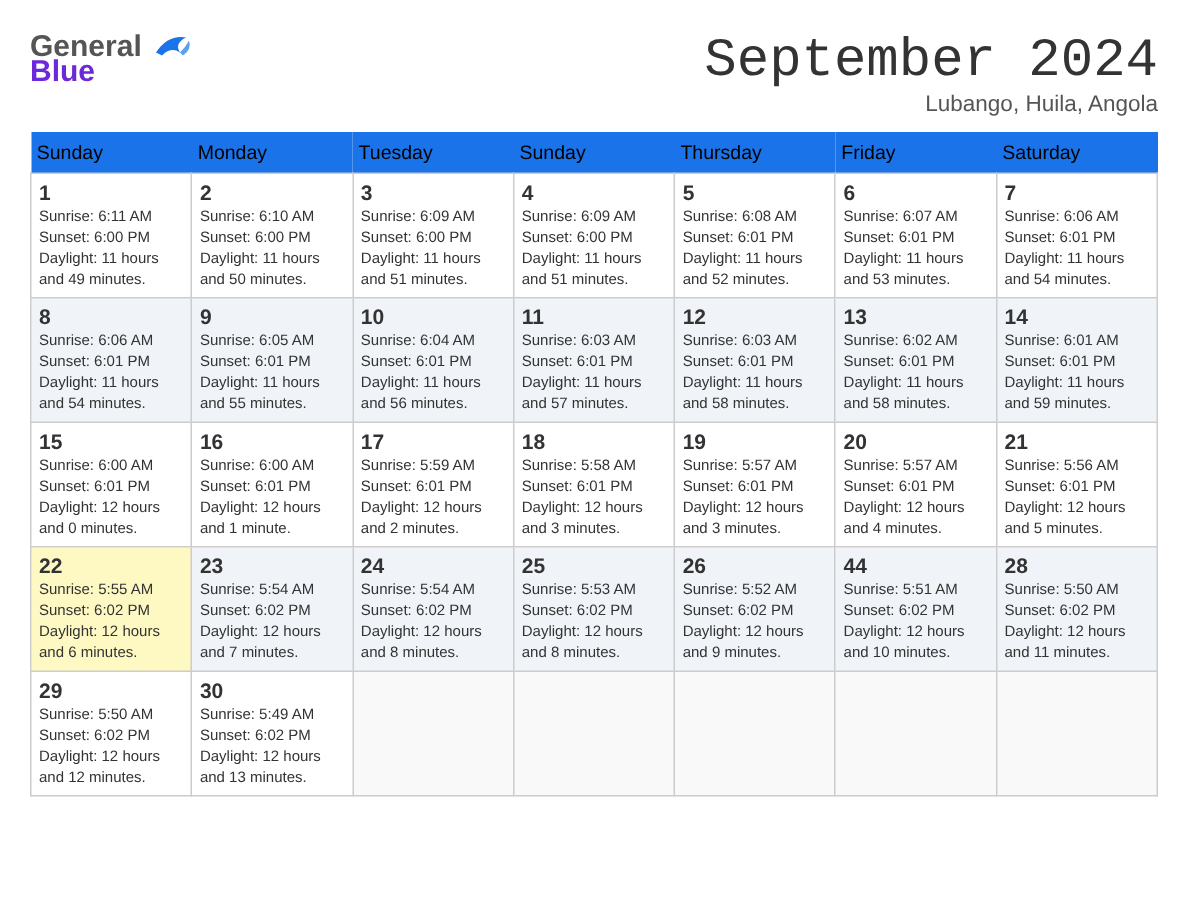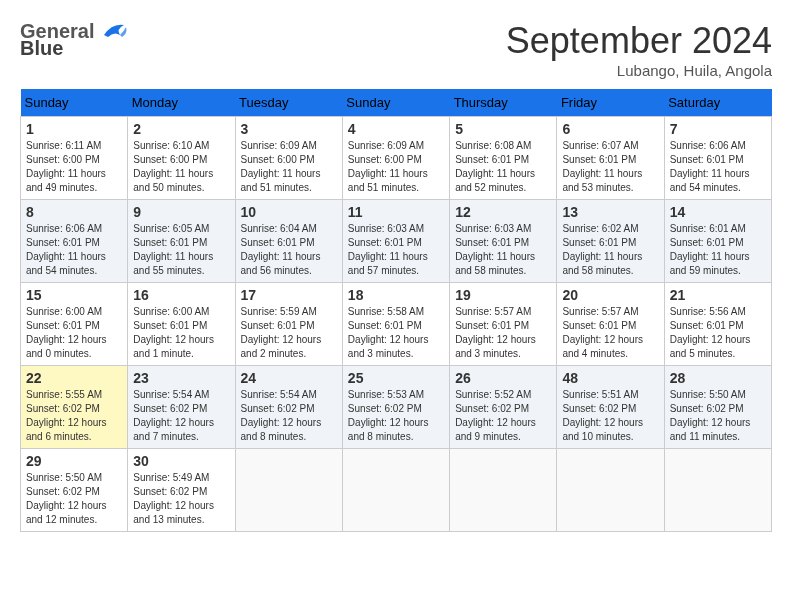--- a/index.html
+++ b/index.html
@@ -16,20 +16,21 @@
       align-items: flex-start;
       margin-bottom: 10px;
     }
     .title-block {
       text-align: right;
     }
     .month-title {
       font-size: 36px;
       color: #333;
       font-weight: normal;
+      font-family: Liberation Mono, monospace;
     }
     .location {
       font-size: 15px;
       color: #555;
     }
     .calendar {
       width: 100%;
       border-collapse: collapse;
       font-size: 11px;
     }
@@ -80,21 +81,21 @@
 <div class="header">
   <div class="logo-wrapper">
     <div style="display:flex;flex-direction:column;align-items:flex-start;text-align:right;">
       <div style="display:flex;align-items:center;gap:2px;">
         <span style="font-size:20px;font-weight:bold;color:#555;">General</span>
         <svg width="32" height="22" viewBox="0 0 32 22">
           <path d="M8 14 Q16 2 28 4 Q20 8 24 14 Q18 10 12 16 Z" fill="#1a73e8"></path>
           <path d="M24 14 Q28 10 30 6 Q32 12 26 16 Z" fill="#5da0f0"></path>
         </svg>
       </div>
-      <span style="font-size:20px;font-weight:bold;color:#404040;margin-top:-6px;">Blue</span>
+      <span style="font-size:20px;font-weight:bold;color:#6d28d9;margin-top:-6px;">Blue</span>
     </div>
   </div>
   <div class="title-block">
     <div class="month-title">September 2024</div>
     <div class="location">Lubango, Huila, Angola</div>
   </div>
 </div>
 
 <table class="calendar">
   <thead>
@@ -214,21 +215,21 @@
         </td>
         <td style="background: rgb(240, 244, 248);">
           <span class="day-num">25</span>
           <div class="day-info">Sunrise: 5:53 AM<br>Sunset: 6:02 PM<br>Daylight: 12 hours and 8 minutes.</div>
         </td>
         <td style="background: rgb(240, 244, 248);">
           <span class="day-num">26</span>
           <div class="day-info">Sunrise: 5:52 AM<br>Sunset: 6:02 PM<br>Daylight: 12 hours and 9 minutes.</div>
         </td>
         <td style="background: rgb(240, 244, 248);">
-          <span class="day-num">48</span>
+          <span class="day-num">44</span>
           <div class="day-info">Sunrise: 5:51 AM<br>Sunset: 6:02 PM<br>Daylight: 12 hours and 10 minutes.</div>
         </td>
         <td style="background: rgb(240, 244, 248);">
           <span class="day-num">28</span>
           <div class="day-info">Sunrise: 5:50 AM<br>Sunset: 6:02 PM<br>Daylight: 12 hours and 11 minutes.</div>
         </td>
       </tr>
       <tr>
         <td>
           <span class="day-num">29</span>

